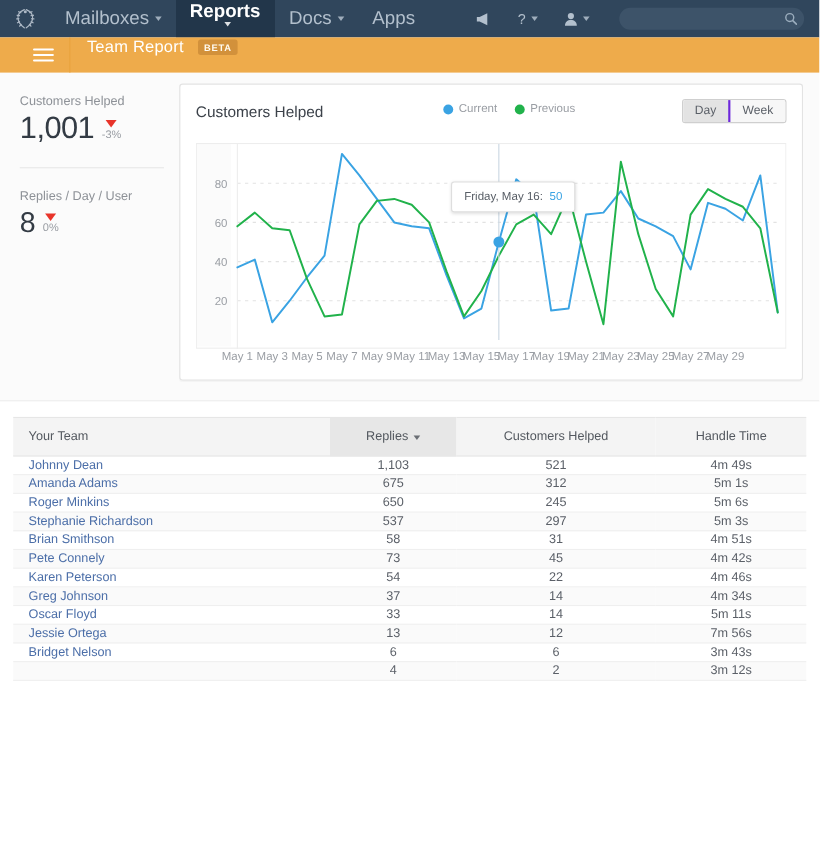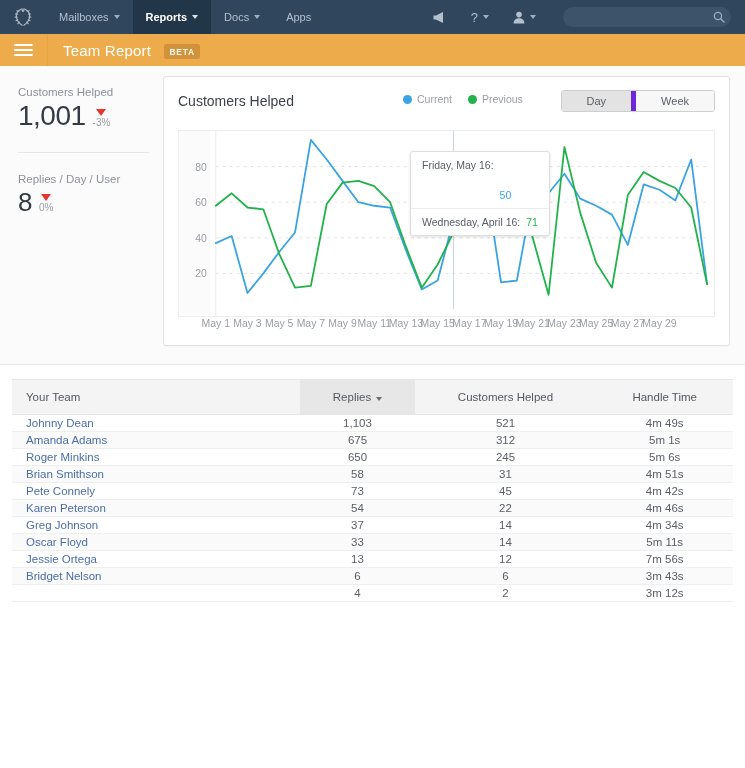--- a/index.html
+++ b/index.html
@@ -20,26 +20,26 @@
   }
   .logo-wrap {
     width: 46px;
     display: flex; align-items: center; justify-content: center;
   }
   .logo-wreath { width: 22px; height: 22px; opacity: .85; }
   .nav-items { display: flex; align-items: stretch; }
   .nav-item {
     display: flex; align-items: center;
     padding: 0 13px;
-    font-size: 11px;
+    font-size: 17px;
     color: #b3c0cd;
     white-space: nowrap;
     cursor: pointer;
   }
-  .nav-item.active { background: #22364a; color: #ffffff; font-weight: bold; }
+  .nav-item.active { background: #22364a; color: #ffffff; font-weight: bold; flex-direction: column; }
   .caret {
     display: inline-block;
     margin-left: 5px;
     border-left: 3.5px solid transparent;
     border-right: 3.5px solid transparent;
     border-top: 4px solid currentColor;
     opacity: .85;
   }
   .nav-right {
     margin-left: auto;
@@ -70,23 +70,24 @@
     color: #dfe6ed; font-size: 11px;
     font-family: "Liberation Sans", sans-serif;
   }
   .search-input::placeholder { color: #7d93a8; }
   .search-ico { width: 12px; height: 12px; flex: 0 0 auto; }
 
   
   .subheader {
     height: 32px;
     background: #eeab4b;
-    display: flex; align-items: center;
+    display: flex; align-items: flex-start;
     color: #ffffff;
     position: relative;
+    padding-left: 16px;
   }
   .hamburger {
     width: 48px; height: 32px;
     display: flex; flex-direction: column; align-items: center; justify-content: center;
     gap: 3px; cursor: pointer;
     border-right: 1px solid #e8a33c;
   }
   .hamburger span { display: block; width: 19px; height: 2px; background: #fff; border-radius: 1px; }
   .page-title {
     font-size: 15px; margin-left: 15px; letter-spacing: .2px;
@@ -171,30 +172,30 @@
     display: flex; gap: 16px; align-items: center;
   }
   .legend-item { display: flex; align-items: center; font-size: 10.5px; color: #9a9ea4; }
   .legend-dot { width: 9px; height: 9px; border-radius: 50%; margin-right: 5px; }
   .toggle-group {
     margin-left: auto; display: flex;
     border: 1px solid #cfcfcf; border-radius: 3px; overflow: hidden;
   }
   .toggle-btn {
     font-size: 11px; color: #5b6068;
-    padding: 4px 25px; background: #f7f7f7; cursor: pointer;
+    padding: 4px 11px; background: #f7f7f7; cursor: pointer;
   }
   .toggle-btn.active { background: #e3e3e3; }
-  .toggle-btn + .toggle-btn { border-left: 5px solid #6d28d9; }
+  .toggle-btn + .toggle-btn { border-left: 2px solid #6d28d9; }
   .chart-plot { position: relative; margin-top: 10px; height: 212px; }
   .chart-svg { display: block; width: 100%; height: 212px; }
 
   .chart-tooltip {
     position: absolute;
-    left: 232px; top: 28px;
+    left: 232px; top: 42px;
     background: #fff;
     border: 1px solid #dedede;
     border-radius: 3px;
     box-shadow: 0 1px 3px rgba(0,0,0,0.12);
     font-size: 10.5px;
     color: #585e66;
     white-space: nowrap;
     z-index: 5;
   }
   .tt-row { padding: 7px 11px; display: flex; gap: 6px; }
@@ -375,25 +376,21 @@
             <text x="356.7096774193548" y="204" text-anchor="middle" fill="#9a9ea4" font-size="10.5" font-family="&quot;Liberation Sans&quot;, sans-serif">May 21</text>
             <text x="388.5806451612903" y="204" text-anchor="middle" fill="#9a9ea4" font-size="10.5" font-family="&quot;Liberation Sans&quot;, sans-serif">May 23</text>
             <text x="420.4516129032258" y="204" text-anchor="middle" fill="#9a9ea4" font-size="10.5" font-family="&quot;Liberation Sans&quot;, sans-serif">May 25</text>
             <text x="452.3225806451613" y="204" text-anchor="middle" fill="#9a9ea4" font-size="10.5" font-family="&quot;Liberation Sans&quot;, sans-serif">May 27</text>
             <text x="484.19354838709677" y="204" text-anchor="middle" fill="#9a9ea4" font-size="10.5" font-family="&quot;Liberation Sans&quot;, sans-serif">May 29</text>
           </svg>
 
         <div class="chart-tooltip">
           <div class="tt-row">
             <span>Friday, May 16:</span>
-            <span class="tt-val" id="tt-val-0" style="color: rgb(58, 163, 227); margin-top: 30px;">50</span>
-          </div>
-          <div class="tt-row">
-            <span>Wednesday, April 16:</span>
-            <span class="tt-val" id="tt-val-1" style="color: rgb(33, 178, 75);">71</span>
+            <span class="tt-val" id="tt-val-0" style="color: rgb(58, 163, 227);">50</span>
           </div>
         </div>
       </div>
     </div>
   </div>
 
   <div class="table-wrap">
     <table>
       <thead>
         <tr>
@@ -418,20 +415,26 @@
             <td class="">312</td>
             <td class="">5m 1s</td>
           </tr>
           <tr>
             <td class="col-name"><span class="agent-link">Roger Minkins</span></td>
             <td class="">650</td>
             <td class="">245</td>
             <td class="">5m 6s</td>
           </tr>
           <tr>
+            <td class="col-name"><span class="agent-link">Stephanie Richardson</span></td>
+            <td class="">537</td>
+            <td class="">297</td>
+            <td class="">5m 3s</td>
+          </tr>
+          <tr>
             <td class="col-name"><span class="agent-link">Brian Smithson</span></td>
             <td class="">58</td>
             <td class="">31</td>
             <td class="">4m 51s</td>
           </tr>
           <tr>
             <td class="col-name"><span class="agent-link">Pete Connely</span></td>
             <td class="">73</td>
             <td class="">45</td>
             <td class="">4m 42s</td>

